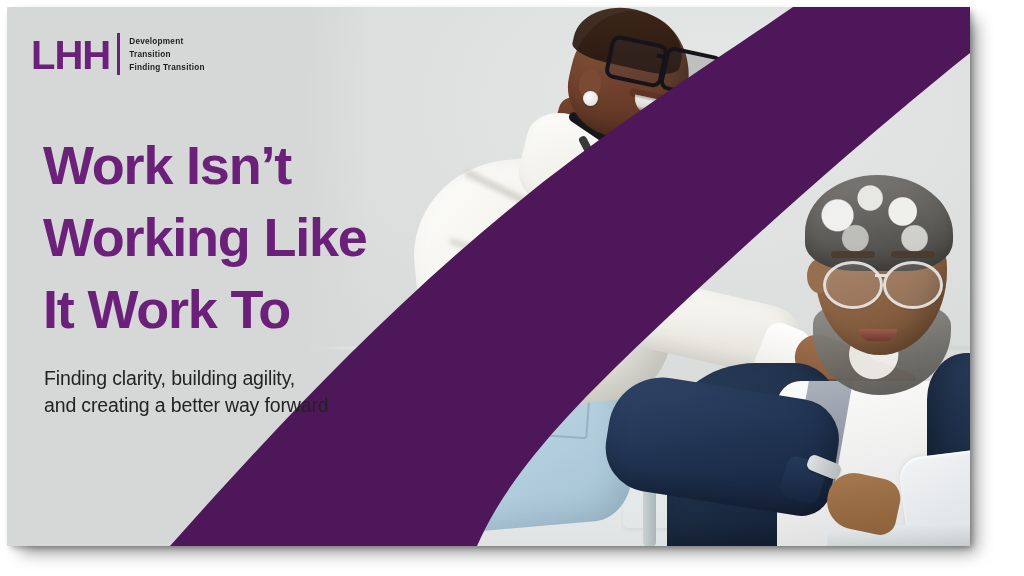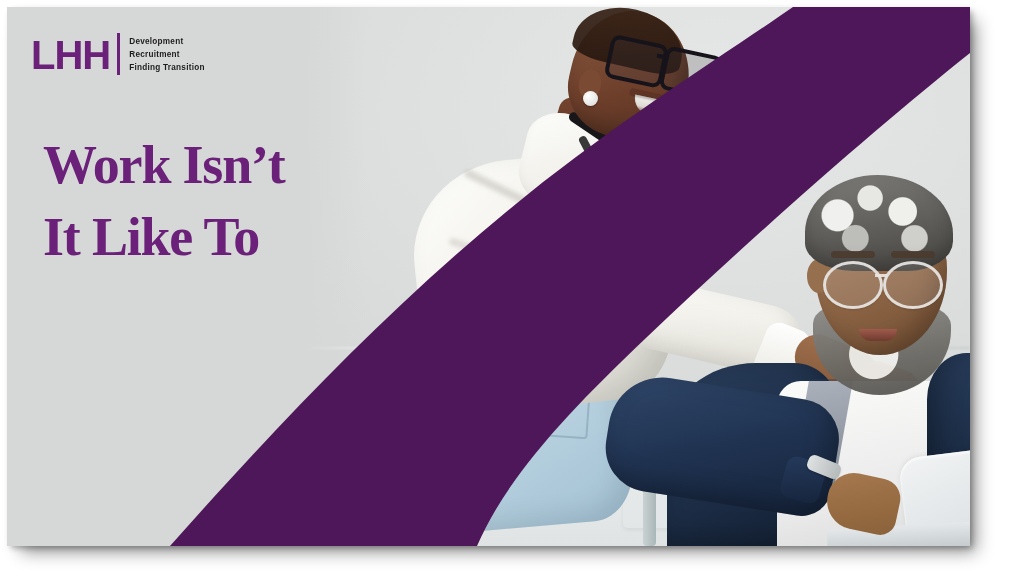--- a/index.html
+++ b/index.html
@@ -361,21 +361,21 @@
   #logo .tagline{
     font-size:8.2px;font-weight:bold;color:#1c1c1c;
     line-height:1.58;letter-spacing:.25px;
   }
 
   #headline{
     position:absolute;left:36px;top:122px;width:420px;
     color:#6b2079;font-weight:bold;font-size:54px;line-height:72px;
     letter-spacing:-1.2px;
   }
-  #headline div{white-space:nowrap;font-family:Liberation Serif, serif;}
+  #headline div{white-space:nowrap;}
 
   #subtitle{
     position:absolute;left:37px;top:358px;width:400px;
     color:#232323;font-size:19.5px;line-height:27px;font-weight:normal;
     letter-spacing:-.15px;
   }
   #subtitle div{white-space:nowrap;}
 </style>
 </head>
 <body>
@@ -467,24 +467,29 @@
 
   <svg id="swoosh" viewBox="0 0 963 539" preserveAspectRatio="none">
     <path fill="#4e1759" d="M 963 0 L 963 46 C 880 112 760 216 640 330 C 560 406 500 470 470 539 L 163 539 C 260 430 380 300 520 188 C 620 108 720 46 786 0 Z"></path>
   </svg>
 
   <div id="logo">
     <div class="wordmark">LHH</div>
     <div class="divider"></div>
     <div class="tagline">
       <div>Development</div>
-      <div>Recruitment</div>
+      <div>Transition</div>
       <div>Finding Transition</div>
     </div>
   </div>
 
   <div id="headline">
     <div>Work Isn’t</div>
-    <div>It Like To</div>
+    <div>Working Like</div>
+    <div>It Work To</div>
   </div>
 
+  <div id="subtitle">
+    <div>Finding clarity, building agility,</div>
+    <div>and creating a better way forward</div>
+  </div>
 
 </div>
 
 </body></html>

